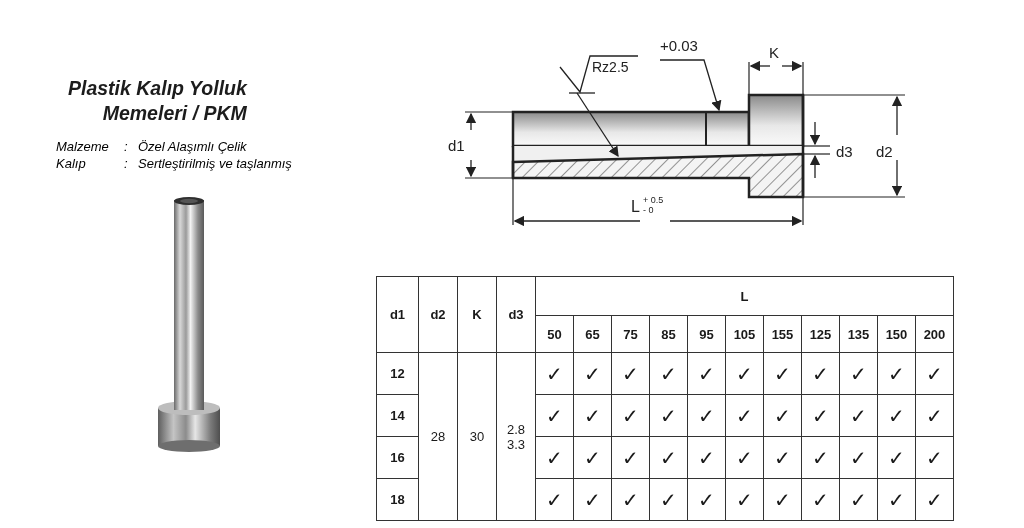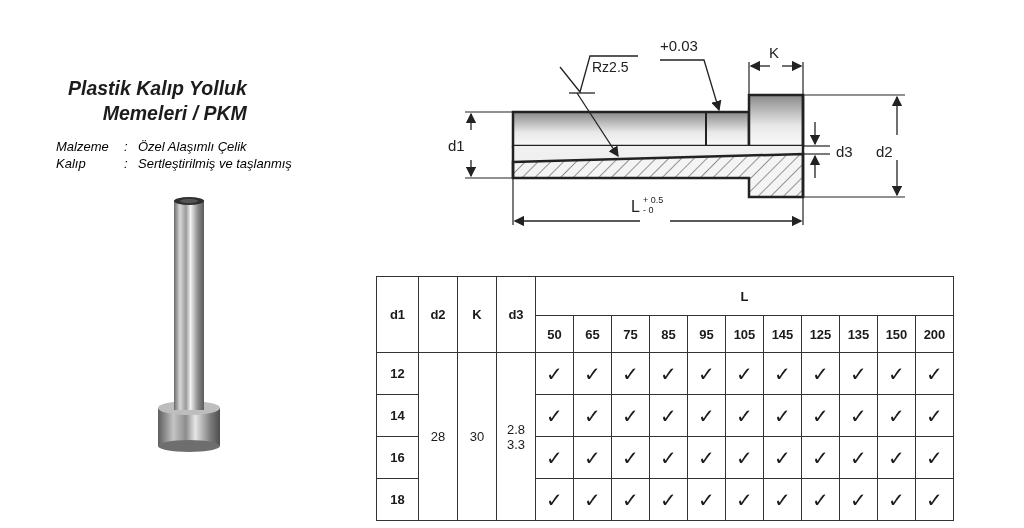--- a/index.html
+++ b/index.html
@@ -138,21 +138,21 @@
     <td rowspan="2" class="h hd">d3</td>
     <td colspan="11" class="h" style="height:38px">L</td>
   </tr>
   <tr id="len-row">
         <td class="lv">50</td>
         <td class="lv">65</td>
         <td class="lv">75</td>
         <td class="lv">85</td>
         <td class="lv">95</td>
         <td class="lv">105</td>
-        <td class="lv">145</td>
+        <td class="lv">155</td>
         <td class="lv">125</td>
         <td class="lv">135</td>
         <td class="lv">150</td>
         <td class="lv">200</td>
       </tr>
   <tr id="r0">
     <td class="row-label">12</td>
     <td rowspan="4" class="merged">28</td>
     <td rowspan="4" class="merged">30</td>
     <td rowspan="4" class="merged">

